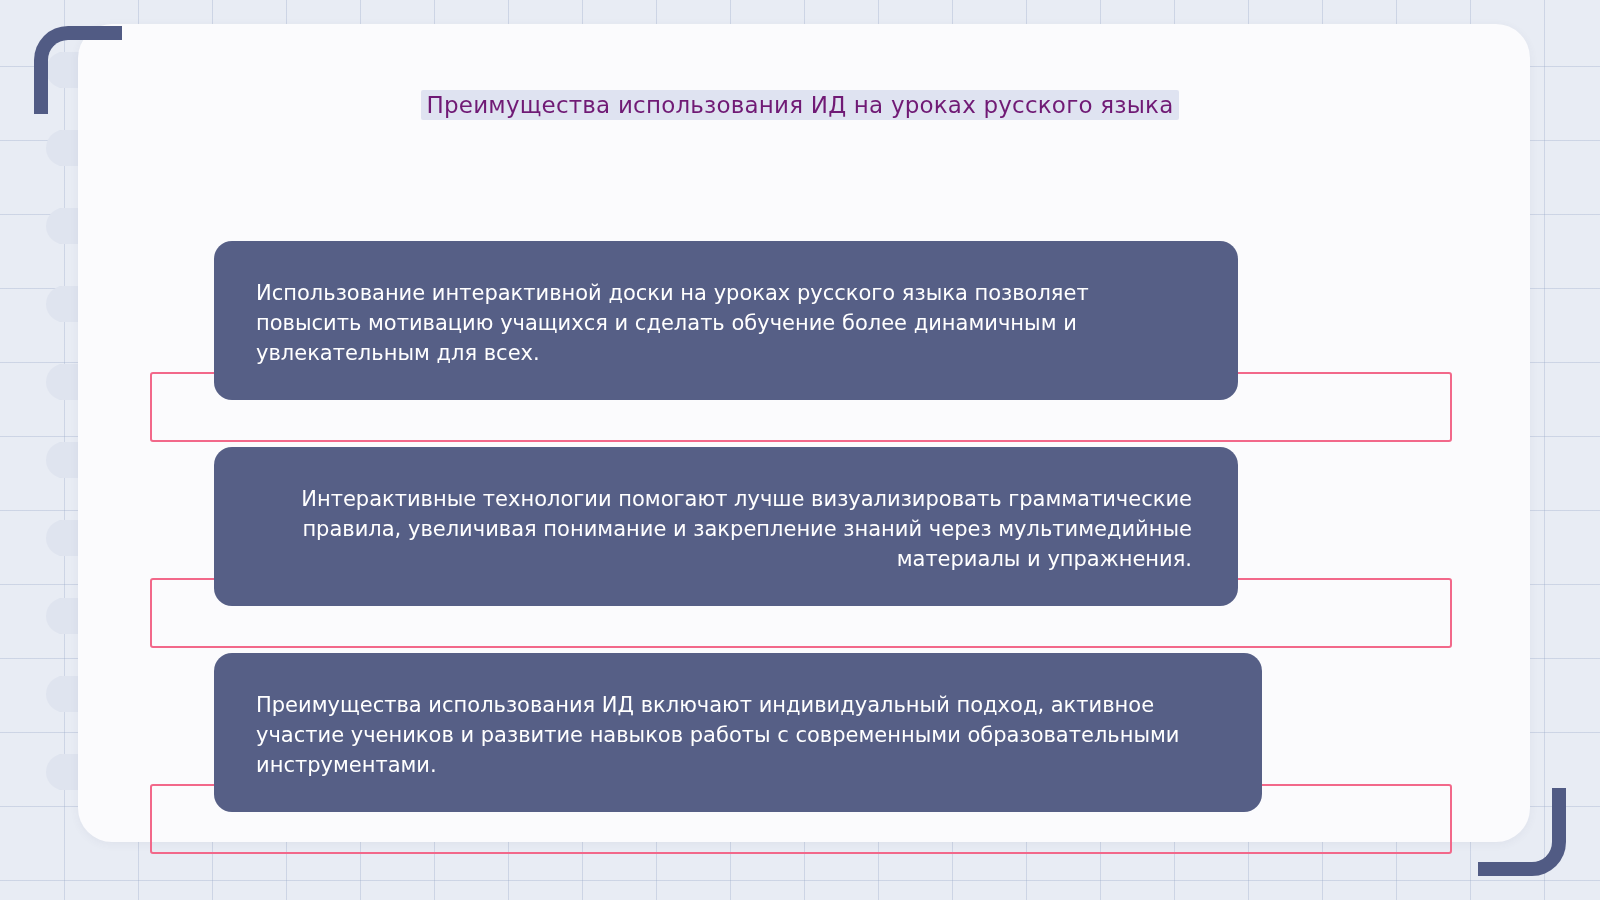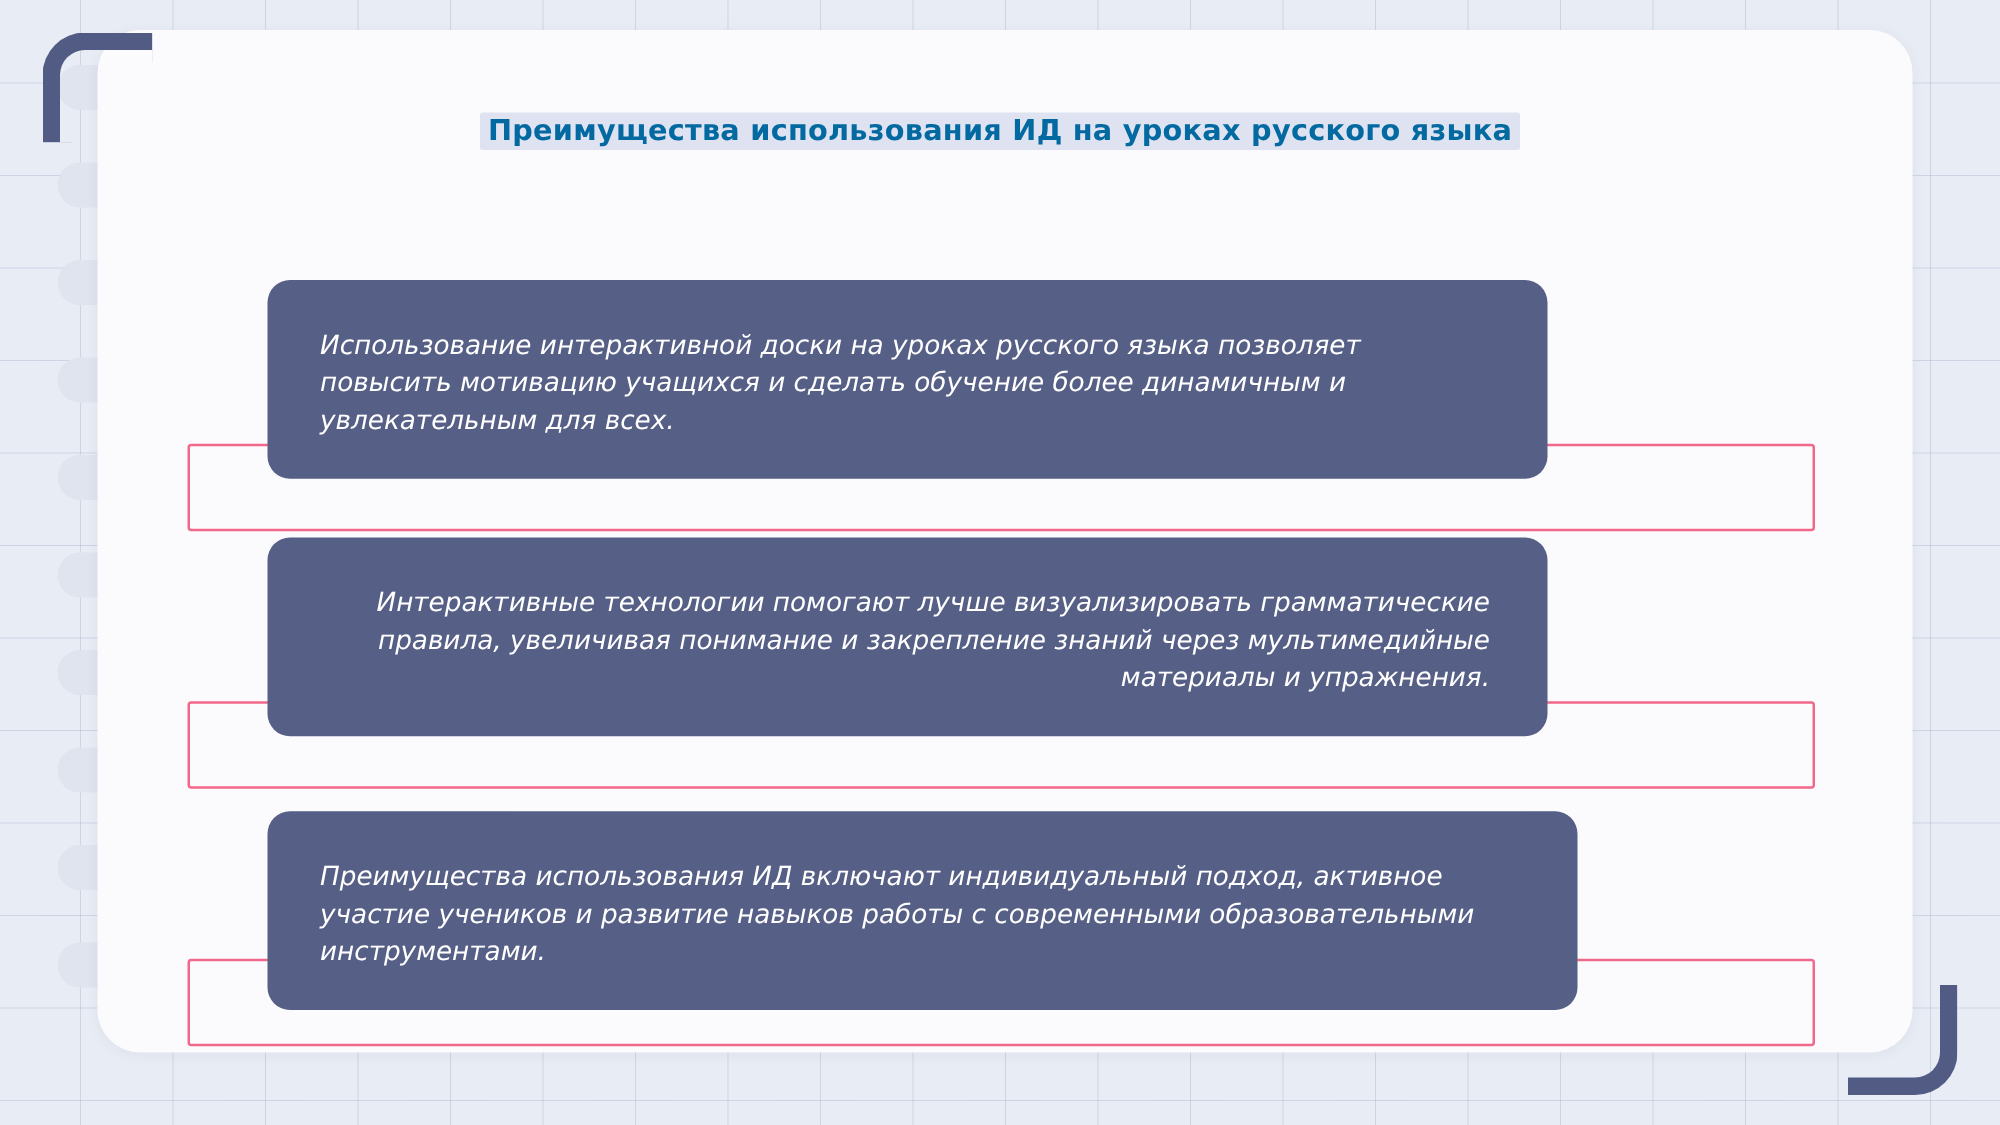--- a/index.html
+++ b/index.html
@@ -87,37 +87,36 @@
   }
 
   
   .title {
     position: absolute;
     left: 0;
     right: 0;
     top: 92px;
     text-align: center;
     font-size: 23px;
-    font-weight: bold;
-    color: #0369a1;
+    font-weight: normal;
+    color: #701a75;
     letter-spacing: 0.2px;
   }
   .title .hl {
     background: #dfe3f1;
     padding: 2px 6px;
     border-radius: 2px;
   }
 
   
   .rows {
     position: absolute;
     left: 0;
-    top: 224px;
+    top: 241px;
     width: 1324px;
-    font-style: italic;
   }
   .row {
     position: relative;
     height: 206px;
   }
   
   .row .pink-frame {
     position: absolute;
     left: 150px;
     width: 1302px;
@@ -139,21 +138,21 @@
     border-radius: 18px;
     box-sizing: border-box;
     padding: 38px 46px 32px 42px;
     color: #ffffff;
     font-size: 21px;
     line-height: 1.42;
     display: flex;
     align-items: center;
   }
   .row.r2 .block { left: 214px; width: 1024px; text-align: right; }
-  .row.r3 .block { left: 214px; width: 1048px; margin-top: 13px; }
+  .row.r3 .block { left: 214px; width: 1048px; }
   .row.r2 .pink-frame { left: 150px; width: 1302px; }
   .row.r3 .pink-frame { left: 150px; width: 1302px; }
   .block p { margin: 0; }
 </style>
 </head>
 <body>
 
 <div class="slide">
 
   <div class="grid-bg"></div>

